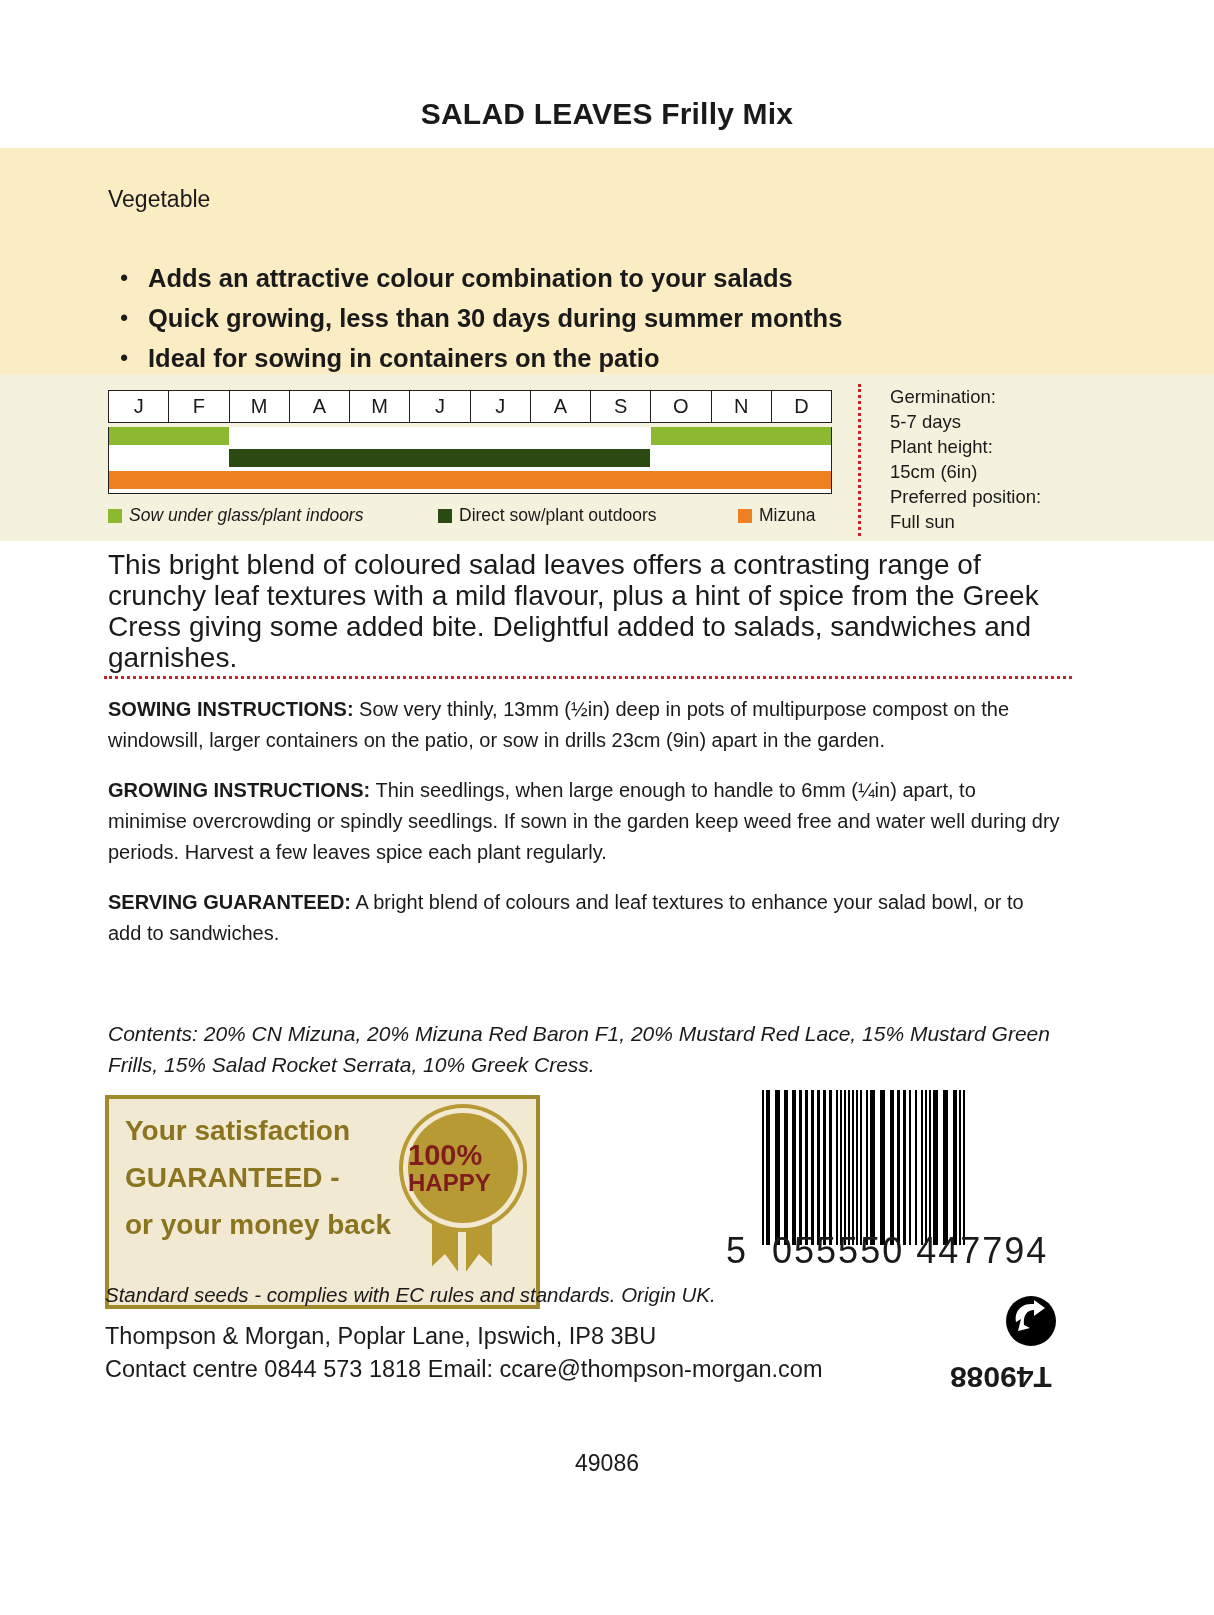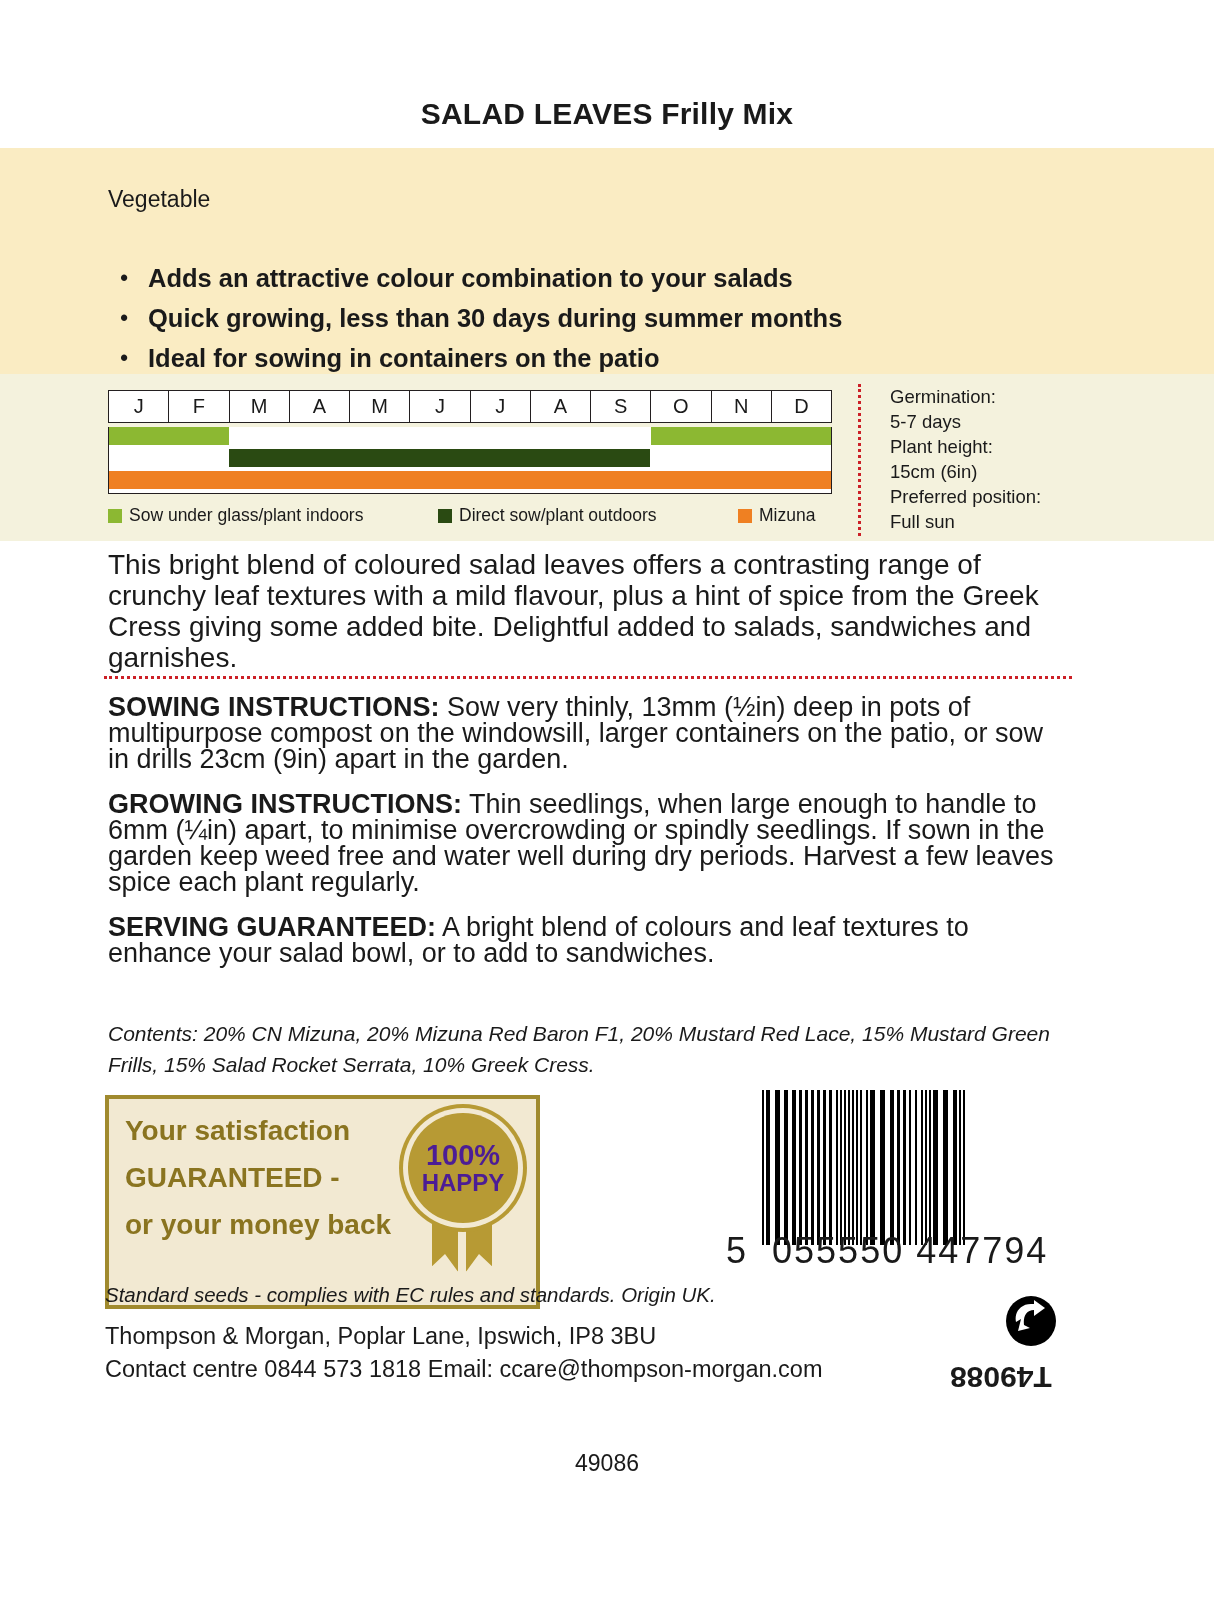--- a/index.html
+++ b/index.html
@@ -167,22 +167,22 @@
     border-top: 3px dotted #cc2027;
   }
 
   
   .instructions {
     position: absolute;
     left: 108px; top: 694px;
     width: 952px;
   }
   .instr-para {
-    font-size: 27px;
-    line-height: 26px;
+    font-size: 20px;
+    line-height: 31px;
     margin-bottom: 19px;
   }
   .instr-head { font-weight: bold; }
 
   .contents {
     position: absolute;
     left: 108px; top: 1018px;
     width: 950px;
     font-size: 21px;
     font-style: italic;
@@ -215,23 +215,23 @@
   }
   .rosette-circle {
     position: absolute;
     left: 4px; top: 4px;
     width: 110px; height: 110px;
     border-radius: 50%;
     background: #b79a34;
     box-shadow: 0 0 0 5px #f2e9d2, 0 0 0 9px #b79a34;
     display: flex;
     flex-direction: column;
-    align-items: center;
+    align-items: flex-start;
     justify-content: center;
-    color: #4c1d95;
+    color: #7f1d1d;
     font-weight: bold;
   }
   .rosette-100 { font-size: 29px; line-height: 30px; }
   .rosette-happy { font-size: 24px; line-height: 26px; }
   .ribbon-l, .ribbon-r {
     position: absolute;
     width: 26px; height: 54px;
     background: #b79a34;
     bottom: -42px;
   }
@@ -349,21 +349,21 @@
         <div class="cal-track">
           <div class="cal-bar" style="background: rgb(42, 74, 18); left: 16.6667%; width: 58.3333%;"></div>
         </div>
         <div class="cal-track">
           <div class="cal-bar" style="background: rgb(239, 128, 34); left: 0%; width: 100%;"></div>
         </div>
       </div>
   </div>
 
   <div class="cal-legend" id="cal-legend">
-      <div class="legend-item" style="width: 330px;">
+      <div class="legend-item" style="width: 330px; font-style: italic;">
         <span class="legend-swatch" style="background: rgb(140, 184, 50);"></span>
         <span>Sow under glass/plant indoors</span>
       </div>
       <div class="legend-item" style="width: 300px;">
         <span class="legend-swatch" style="background: rgb(42, 74, 18);"></span>
         <span>Direct sow/plant outdoors</span>
       </div>
       <div class="legend-item" style="width: auto;">
         <span class="legend-swatch" style="background: rgb(239, 128, 34);"></span>
         <span>Mizuna</span>

